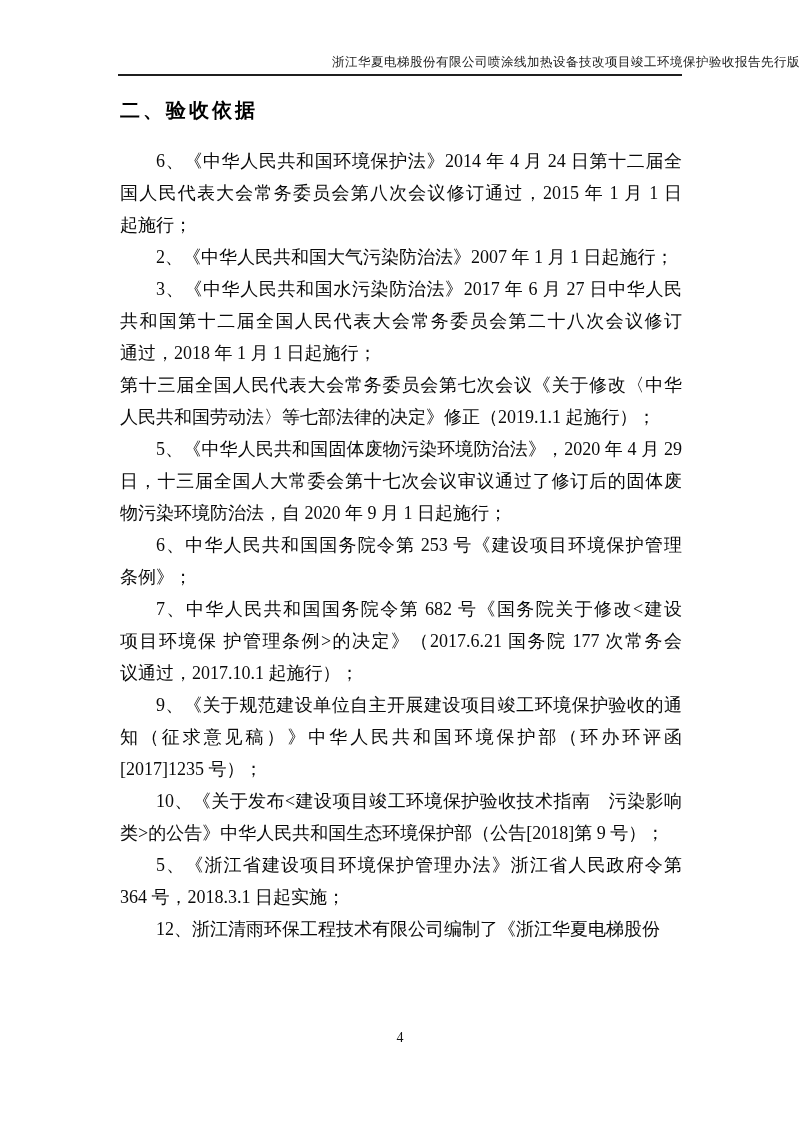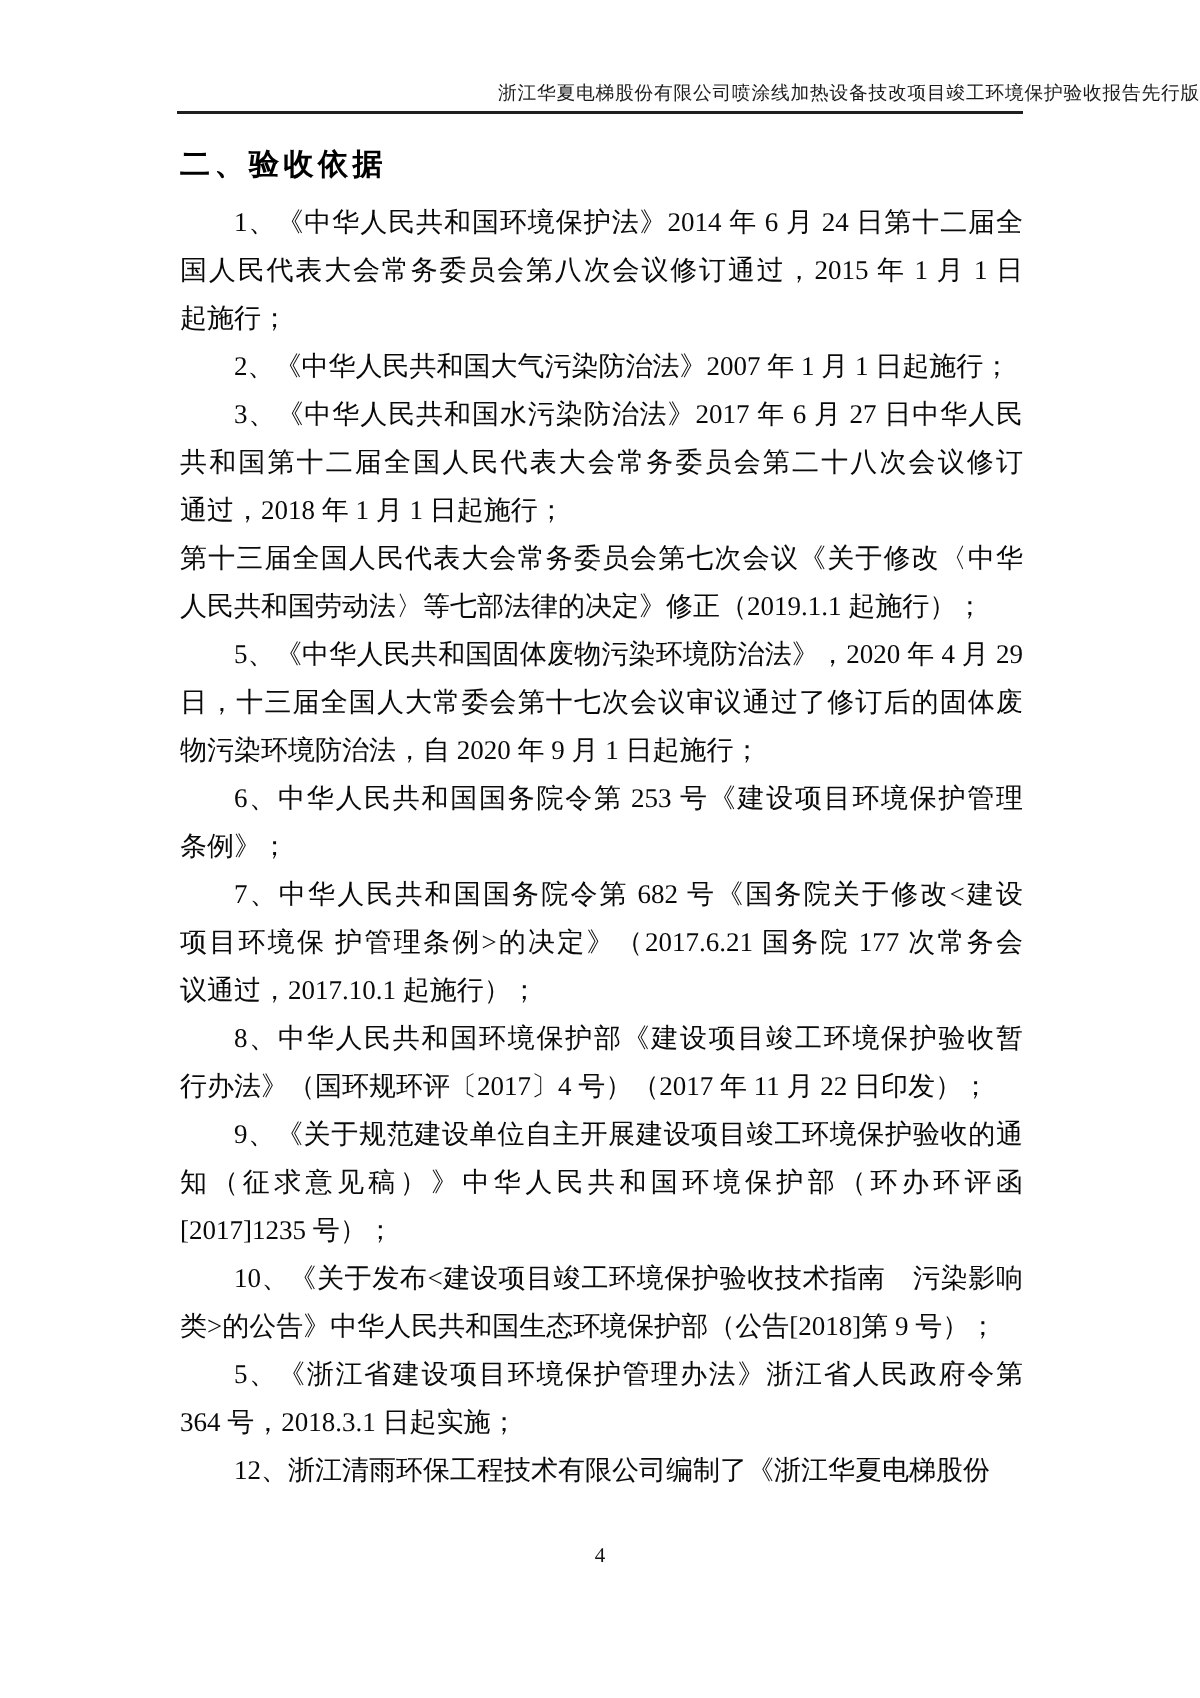--- a/index.html
+++ b/index.html
@@ -35,21 +35,21 @@
     height: 0;
     border-top: 2px solid #1f1f1f;
   }
   .content {
     position: absolute;
     top: 97px;
     left: 120px;
     width: 562px;
   }
   .section-heading {
-    margin: 0 0 9px 0;
+    margin: 0 0 22px 0;
     font-family: "Liberation Sans", "DejaVu Sans", sans-serif;
     font-size: 20px;
     font-weight: bold;
     letter-spacing: 3px;
     color: #000000;
     line-height: 26px;
   }
   .para { margin: 0; }
   .line {
     font-size: 18px;
@@ -76,21 +76,21 @@
 
   <div class="doc-header">浙江华夏电梯股份有限公司喷涂线加热设备技改项目竣工环境保护验收报告先行版</div>
 
   <div class="header-rule"></div>
 
   <div class="content">
     <h2 class="section-heading">二、验收依据</h2>
 
     <div id="paragraph-list">
         <div class="para">
-          <div class="line first stretch">1、《中华人民共和国环境保护法》2014 年 6 月 24 日第十二届全</div>
+          <div class="line first stretch">6、《中华人民共和国环境保护法》2014 年 4 月 24 日第十二届全</div>
           <div class="line stretch">国人民代表大会常务委员会第八次会议修订通过，2015 年 1 月 1 日</div>
           <div class="line">起施行；</div>
         </div>
         <div class="para">
           <div class="line first">2、《中华人民共和国大气污染防治法》2007 年 1 月 1 日起施行；</div>
         </div>
         <div class="para">
           <div class="line first stretch">3、《中华人民共和国水污染防治法》2017 年 6 月 27 日中华人民</div>
           <div class="line stretch">共和国第十二届全国人民代表大会常务委员会第二十八次会议修订</div>
           <div class="line">通过，2018 年 1 月 1 日起施行；</div>
@@ -107,24 +107,20 @@
         <div class="para">
           <div class="line first stretch">6、中华人民共和国国务院令第 253 号《建设项目环境保护管理</div>
           <div class="line">条例》；</div>
         </div>
         <div class="para">
           <div class="line first stretch">7、中华人民共和国国务院令第 682 号《国务院关于修改&lt;建设</div>
           <div class="line stretch">项目环境保 护管理条例&gt;的决定》（2017.6.21 国务院 177 次常务会</div>
           <div class="line">议通过，2017.10.1 起施行）；</div>
         </div>
         <div class="para">
-          <div class="line first stretch">8、中华人民共和国环境保护部《建设项目竣工环境保护验收暂</div>
-          <div class="line">行办法》（国环规环评〔2017〕4 号）（2017 年 11 月 22 日印发）；</div>
-        </div>
-        <div class="para">
           <div class="line first stretch">9、《关于规范建设单位自主开展建设项目竣工环境保护验收的通</div>
           <div class="line stretch">知（征求意见稿）》中华人民共和国环境保护部（环办环评函</div>
           <div class="line">[2017]1235 号）；</div>
         </div>
         <div class="para">
           <div class="line first stretch">10、《关于发布&lt;建设项目竣工环境保护验收技术指南　污染影响</div>
           <div class="line">类&gt;的公告》中华人民共和国生态环境保护部（公告[2018]第 9 号）；</div>
         </div>
         <div class="para">
           <div class="line first stretch">5、《浙江省建设项目环境保护管理办法》浙江省人民政府令第</div>

